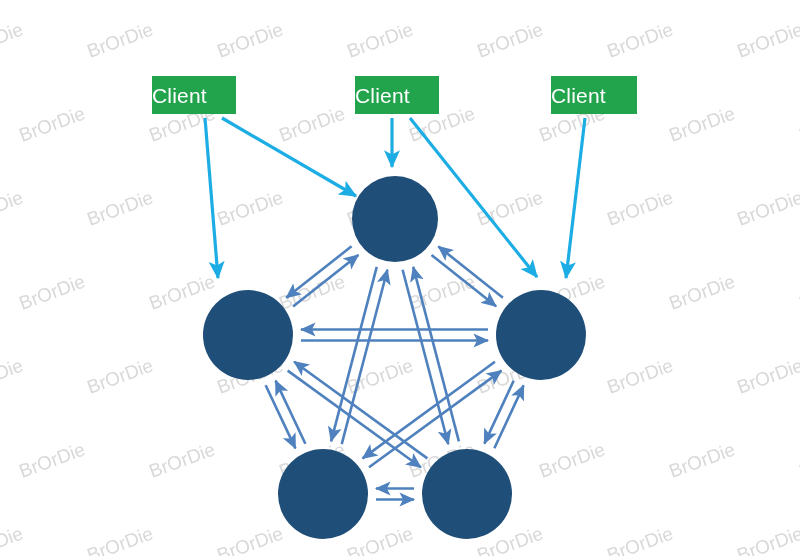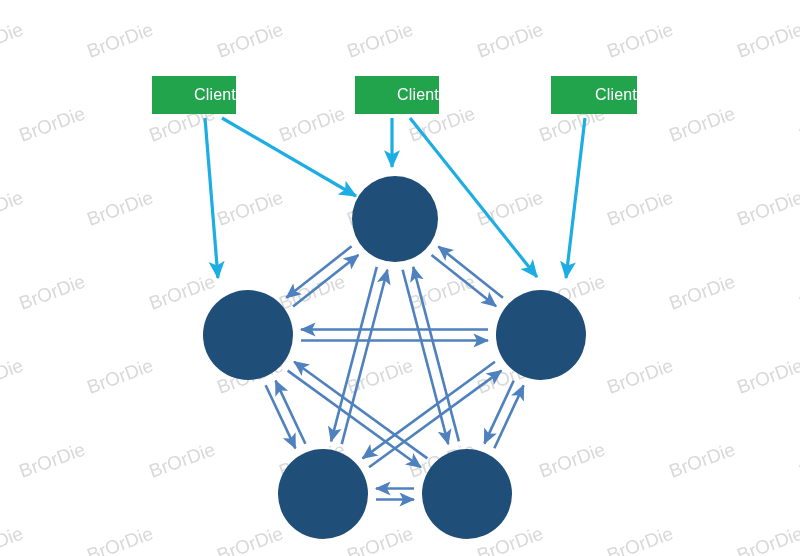--- a/index.html
+++ b/index.html
@@ -17,22 +17,22 @@
     font-size:19px;
     fill:#d9d9d9;
   }
   #diagram{position:absolute;inset:0;}
   .client-box{
     position:absolute;
     background:#22a44c;
     color:#ffffff;
     display:flex;
     align-items:center;
-    justify-content:flex-end;
-    font-size:16px;
+    justify-content:flex-start;
+    font-size:21px;
     letter-spacing:.2px;
     line-height:1;
   }
 </style>
 </head>
 <body>
 
 <div id="stage">
 
   <svg id="wm" viewBox="0 0 800 556" width="800" height="556" aria-hidden="true">

